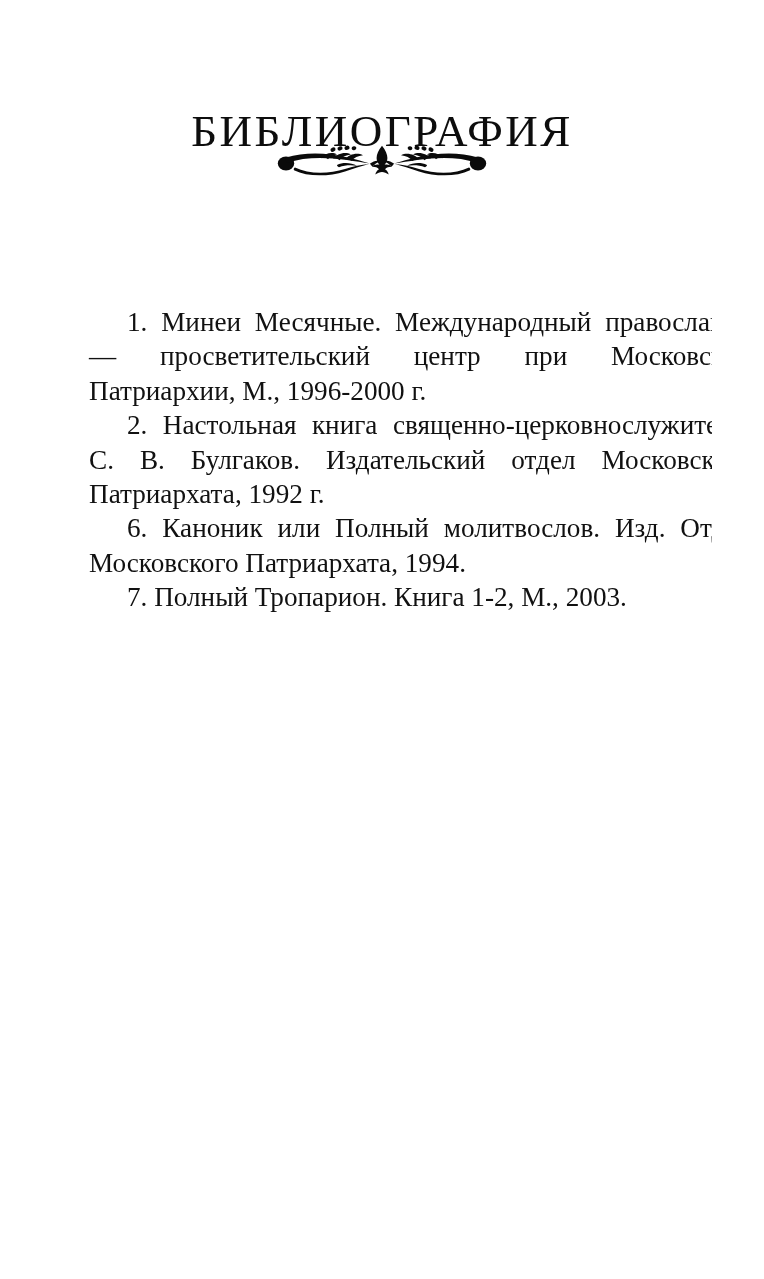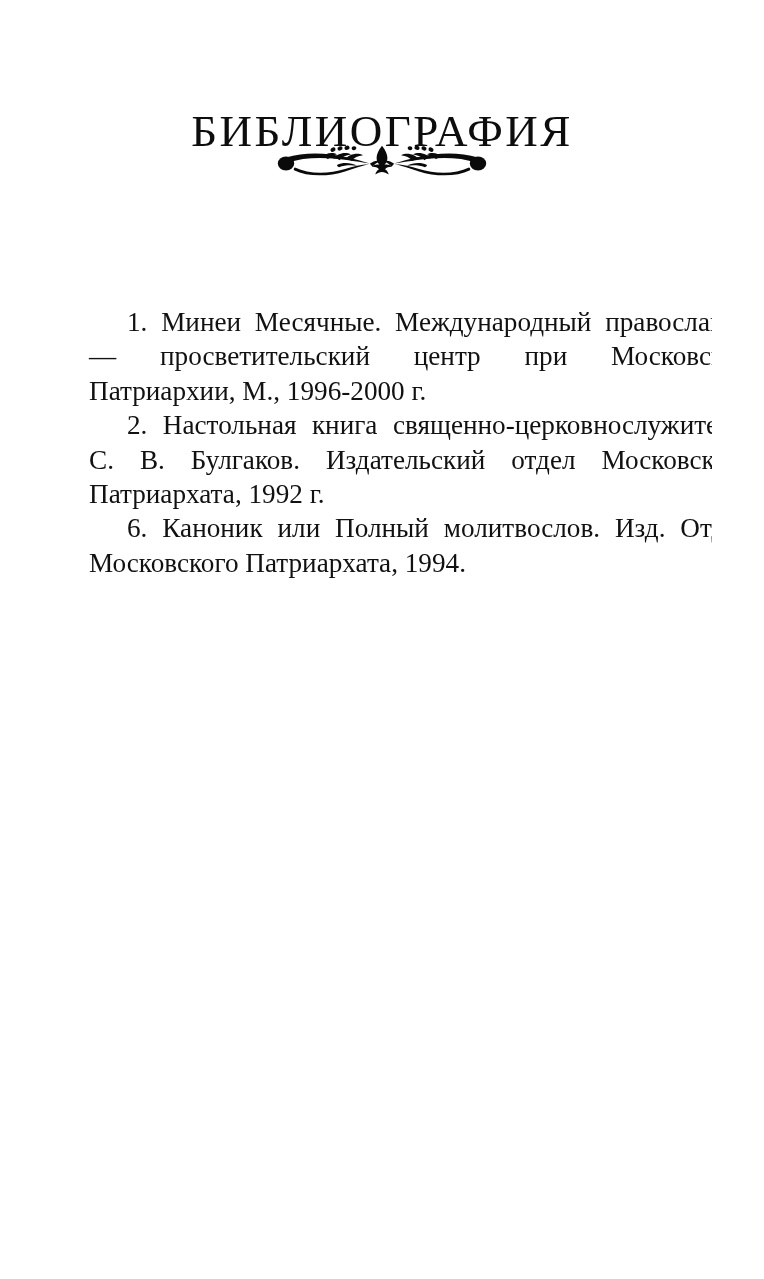--- a/index.html
+++ b/index.html
@@ -152,15 +152,16 @@
 
         <ellipse cx="203" cy="20.5" rx="8.2" ry="7"></ellipse>
       </g>
     </svg>
   </div>
 
   <div class="biblio">
     <p class="biblio-entry">1. Минеи Месячные. Международный православно — просветительский центр при Московской Патриархии, М., 1996-2000 г.</p>
     <p class="biblio-entry">2. Настольная книга священно-церковнослужителя. С. В. Булгаков. Издательский отдел Московского Патриархата, 1992 г.</p>
     <p class="biblio-entry">6. Каноник или Полный молитвослов. Изд. Отдел Московского Патриархата, 1994.</p>
+    <p class="biblio-entry">7. Полный Тропарион. Книга 1-2, М., 2003.</p>
   </div>
 
 </div>
 
 </body></html>

